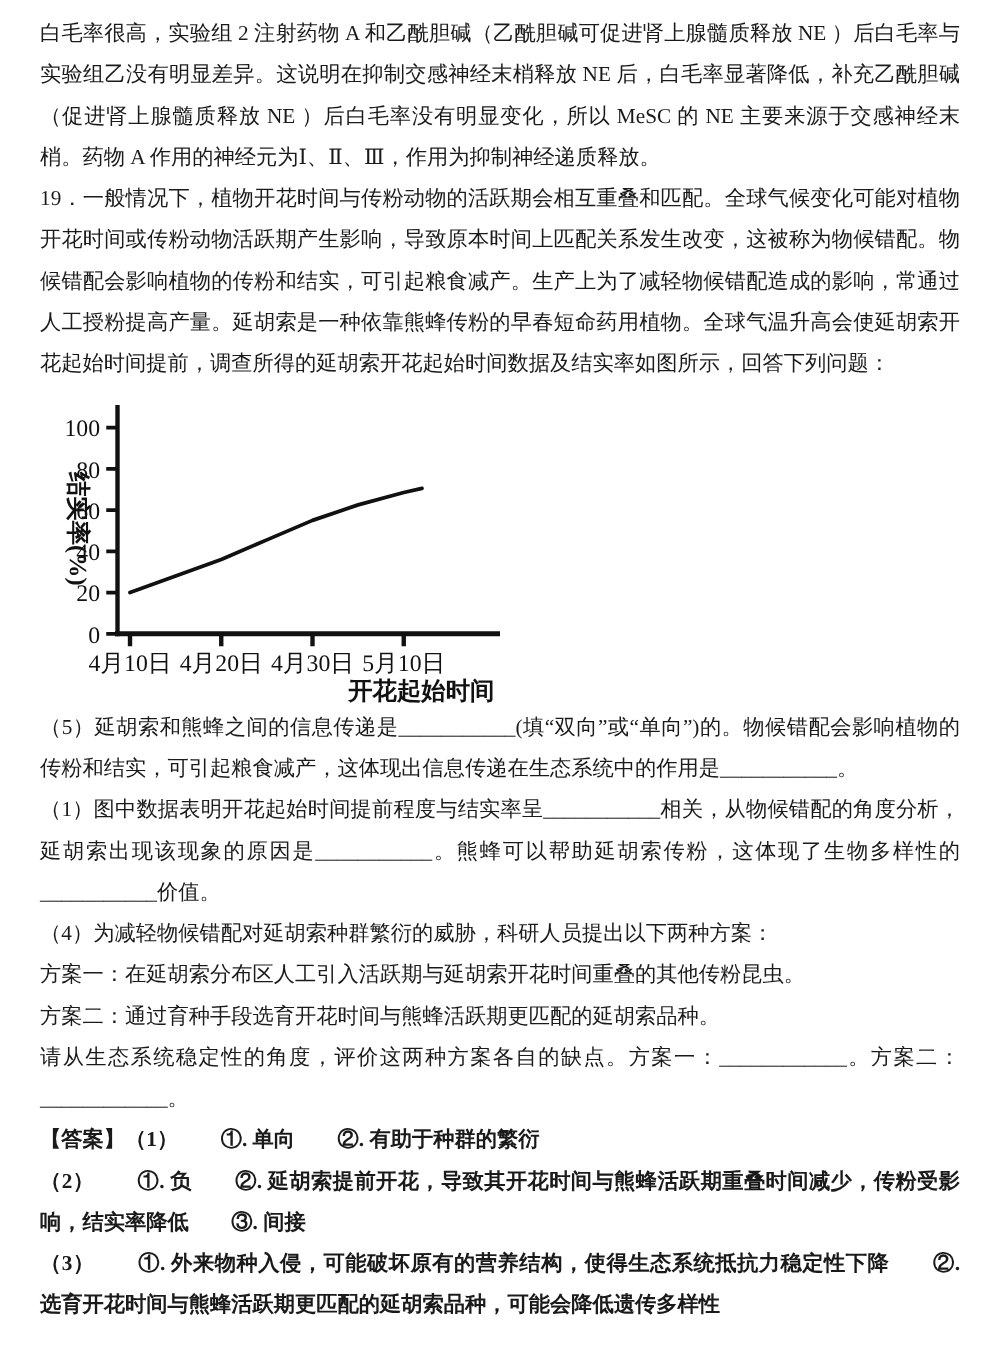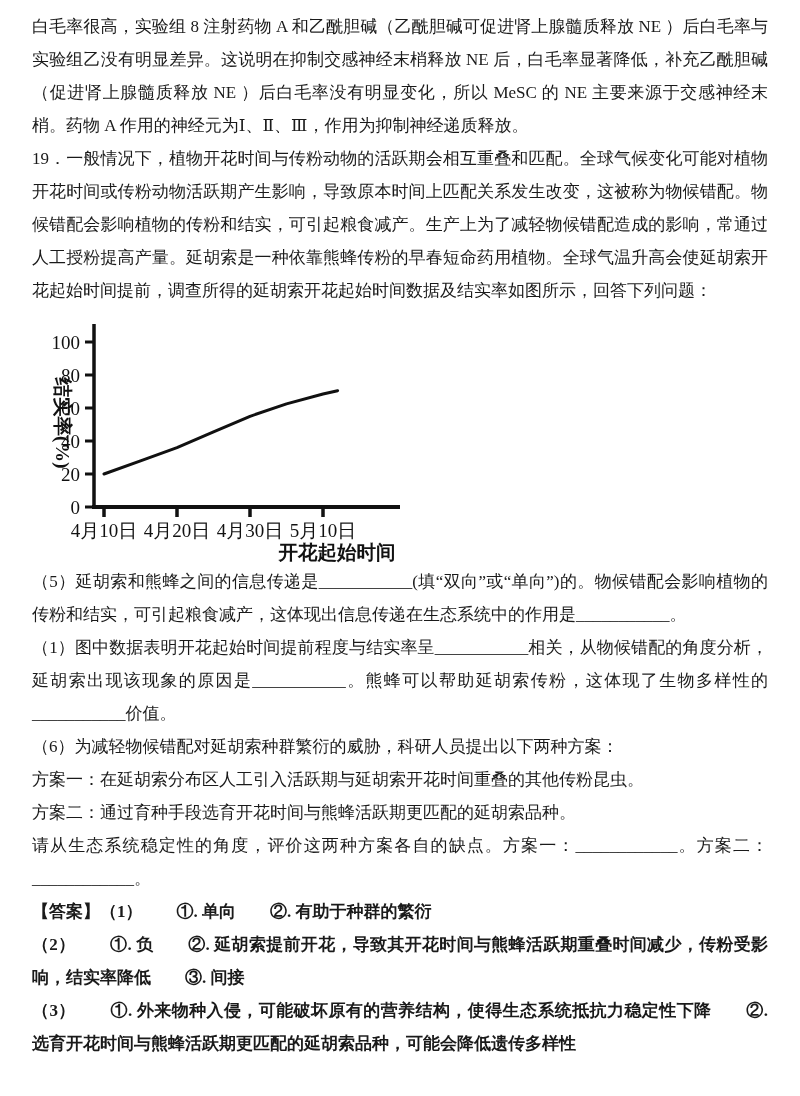--- a/index.html
+++ b/index.html
@@ -29,21 +29,21 @@
   .answer-line { margin: 0; text-align: justify; font-weight: bold; }
   .footer {
     margin-top: 30px;
     text-align: center;
     font-size: 15.5px;
   }
 </style>
 </head>
 <body>
 
-<p class="doc-line">白毛率很高，实验组 8 注射药物 A 和乙酰胆碱（乙酰胆碱可促进肾上腺髓质释放 NE ）后白毛率与实验组乙没有明显差异。这说明在抑制交感神经末梢释放 NE 后，白毛率显著降低，补充乙酰胆碱（促进肾上腺髓质释放 NE ）后白毛率没有明显变化，所以 MeSC 的 NE 主要来源于交感神经末梢。药物 A 作用的神经元为Ⅰ、Ⅱ、Ⅲ，作用为抑制神经递质释放。</p>
+<p class="doc-line">白毛率很高，实验组 2 注射药物 A 和乙酰胆碱（乙酰胆碱可促进肾上腺髓质释放 NE ）后白毛率与实验组乙没有明显差异。这说明在抑制交感神经末梢释放 NE 后，白毛率显著降低，补充乙酰胆碱（促进肾上腺髓质释放 NE ）后白毛率没有明显变化，所以 MeSC 的 NE 主要来源于交感神经末梢。药物 A 作用的神经元为Ⅰ、Ⅱ、Ⅲ，作用为抑制神经递质释放。</p>
 
 <p class="doc-line">19．一般情况下，植物开花时间与传粉动物的活跃期会相互重叠和匹配。全球气候变化可能对植物开花时间或传粉动物活跃期产生影响，导致原本时间上匹配关系发生改变，这被称为物候错配。物候错配会影响植物的传粉和结实，可引起粮食减产。生产上为了减轻物候错配造成的影响，常通过人工授粉提高产量。延胡索是一种依靠熊蜂传粉的早春短命药用植物。全球气温升高会使延胡索开花起始时间提前，调查所得的延胡索开花起始时间数据及结实率如图所示，回答下列问题：</p>
 
 <div class="chart-wrap">
   <svg id="chart-svg" width="400" height="252" viewBox="0 0 400 252">
       <line x1="62" y1="13" x2="62" y2="198" stroke="#111111" stroke-width="3.5"></line>
       <line x1="60" y1="196" x2="368" y2="196" stroke="#111111" stroke-width="4"></line>
       <line x1="53" y1="196" x2="62" y2="196" stroke="#111111" stroke-width="3"></line>
       <text x="48" y="203" text-anchor="end" font-size="19" fill="#111111" font-family="&quot;Liberation Serif&quot;,&quot;DejaVu Serif&quot;,serif">0</text>
       <line x1="53" y1="163" x2="62" y2="163" stroke="#111111" stroke-width="3"></line>
@@ -65,21 +65,21 @@
       <line x1="291" y1="196" x2="291" y2="206" stroke="#111111" stroke-width="3.5"></line>
       <text x="291" y="226" text-anchor="middle" font-size="19" fill="#111111" font-family="&quot;Liberation Serif&quot;,&quot;DejaVu Serif&quot;,serif">5月10日</text>
       <polyline points="72.0,163.0 108.5,149.8 145.0,136.6 181.5,120.9 218.0,105.3 254.5,92.9 291.0,83.0 305.6,79.7" fill="none" stroke="#111111" stroke-width="3" stroke-linecap="round" stroke-linejoin="round"></polyline>
       <text x="305" y="248" text-anchor="middle" font-size="19.5" font-weight="600" fill="#111111" font-family="&quot;Liberation Serif&quot;,&quot;DejaVu Serif&quot;,serif">开花起始时间</text>
       <text x="24" y="112" text-anchor="middle" font-size="19.5" font-weight="600" fill="#111111" font-family="&quot;Liberation Serif&quot;,&quot;DejaVu Serif&quot;,serif" transform="rotate(90 24 112)">结实率(%)</text>
     </svg>
 </div>
 
 <p class="doc-line">（5）延胡索和熊蜂之间的信息传递是___________(填“双向”或“单向”)的。物候错配会影响植物的传粉和结实，可引起粮食减产，这体现出信息传递在生态系统中的作用是___________。</p>
 <p class="doc-line">（1）图中数据表明开花起始时间提前程度与结实率呈___________相关，从物候错配的角度分析，延胡索出现该现象的原因是___________。熊蜂可以帮助延胡索传粉，这体现了生物多样性的___________价值。</p>
-<p class="doc-line">（6）为减轻物候错配对延胡索种群繁衍的威胁，科研人员提出以下两种方案：</p>
+<p class="doc-line">（4）为减轻物候错配对延胡索种群繁衍的威胁，科研人员提出以下两种方案：</p>
 <p class="doc-line">方案一：在延胡索分布区人工引入活跃期与延胡索开花时间重叠的其他传粉昆虫。</p>
 <p class="doc-line">方案二：通过育种手段选育开花时间与熊蜂活跃期更匹配的延胡索品种。</p>
 <p class="doc-line">请从生态系统稳定性的角度，评价这两种方案各自的缺点。方案一：____________。方案二：____________。</p>
 
 <p class="answer-line"><span>【答案】</span><span>（1）　　①. 单向　　②. 有助于种群的繁衍</span></p>
 <p class="answer-line">（2）　　①. 负　　②. 延胡索提前开花，导致其开花时间与熊蜂活跃期重叠时间减少，传粉受影响，结实率降低　　③. 间接</p>
 <p class="answer-line">（3）　　①. 外来物种入侵，可能破坏原有的营养结构，使得生态系统抵抗力稳定性下降　　②. 选育开花时间与熊蜂活跃期更匹配的延胡索品种，可能会降低遗传多样性</p>
 
 <div class="footer">第 19 页/共 22 页</div>
 

